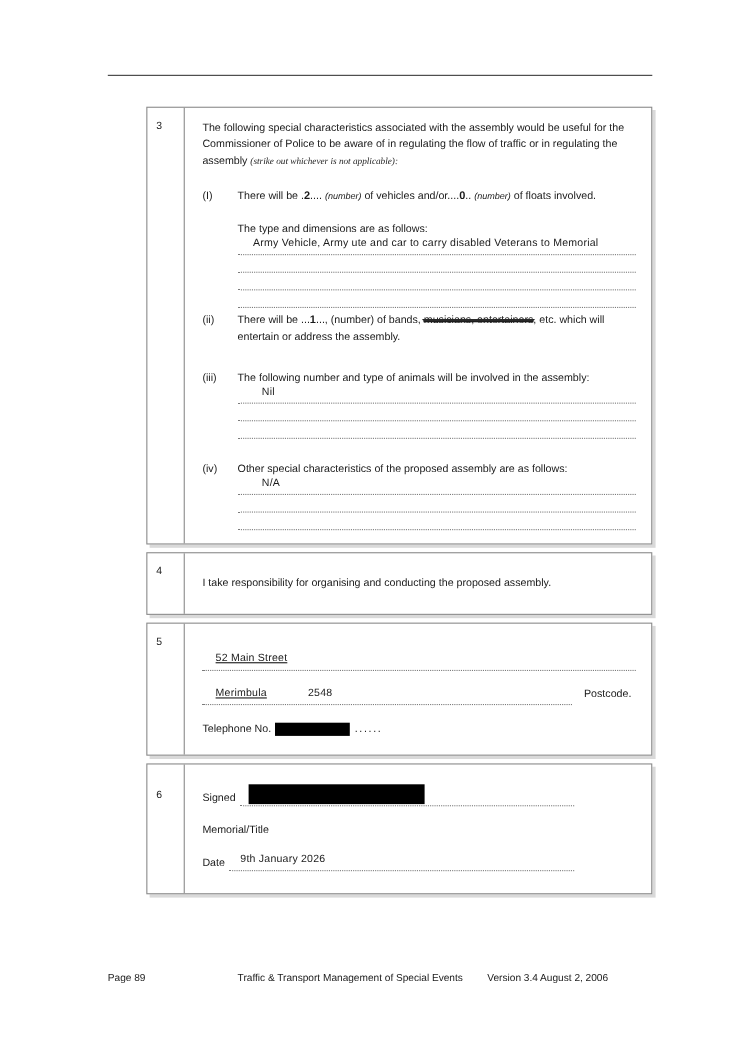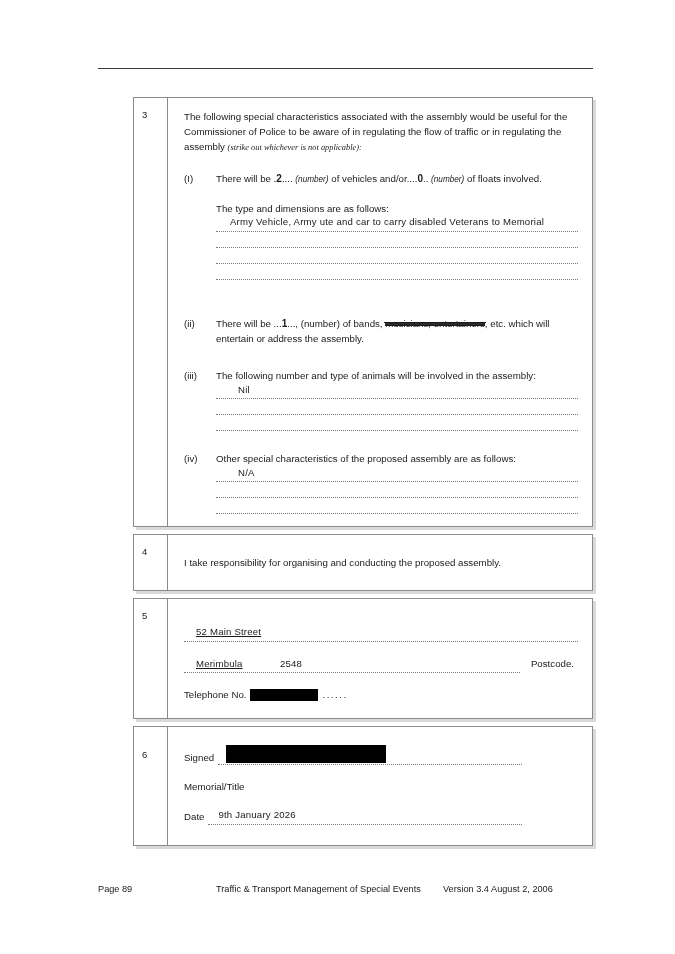--- a/index.html
+++ b/index.html
@@ -269,21 +269,21 @@
 
             <div class="dotline filled">
               <span class="fill-text handwrite">Army Vehicle, Army ute and car to carry disabled Veterans to Memorial</span>
             </div>
             <div class="dotline"></div>
             <div class="dotline"></div>
             <div class="dotline"></div>
           </div>
         </div>
 
-        <div class="sub-item" style="margin-top:36px">
+        <div class="sub-item" style="margin-top:4px">
           <div class="sub-label">(ii)</div>
           <div class="sub-content">
             <span>There will be ...</span><span class="inline-fill">1</span><span>..., (number) of bands, </span><span class="strike squiggle">musicians, entertainers</span><span>, etc. which will entertain or address the assembly.</span>
           </div>
         </div>
 
         <div class="sub-item" style="margin-top:22px">
           <div class="sub-label">(iii)</div>
           <div class="sub-content">
             <div>The following number and type of animals will be involved in the assembly:</div>

